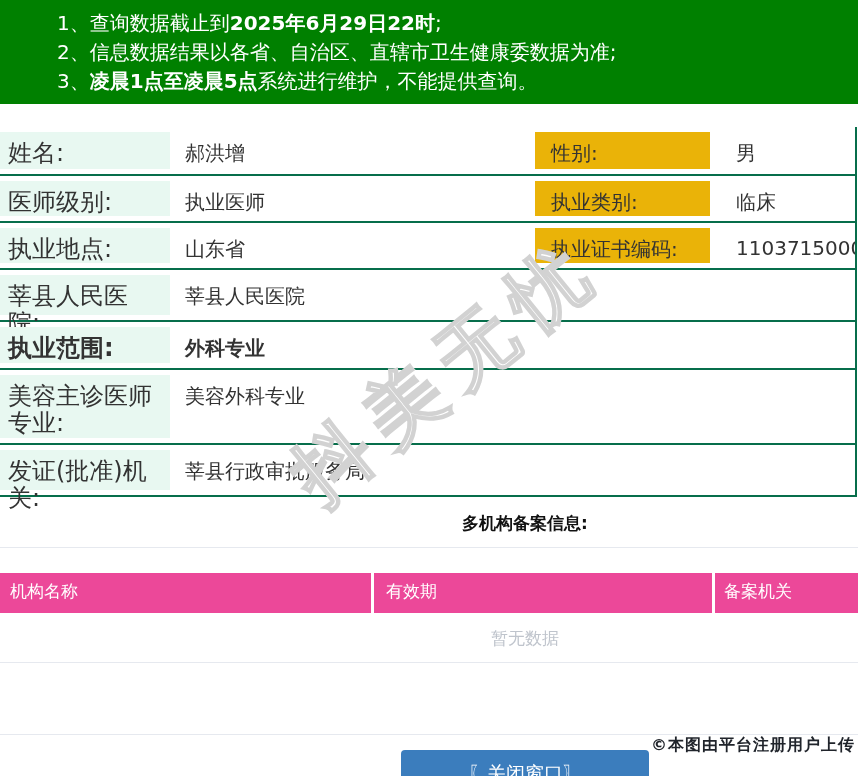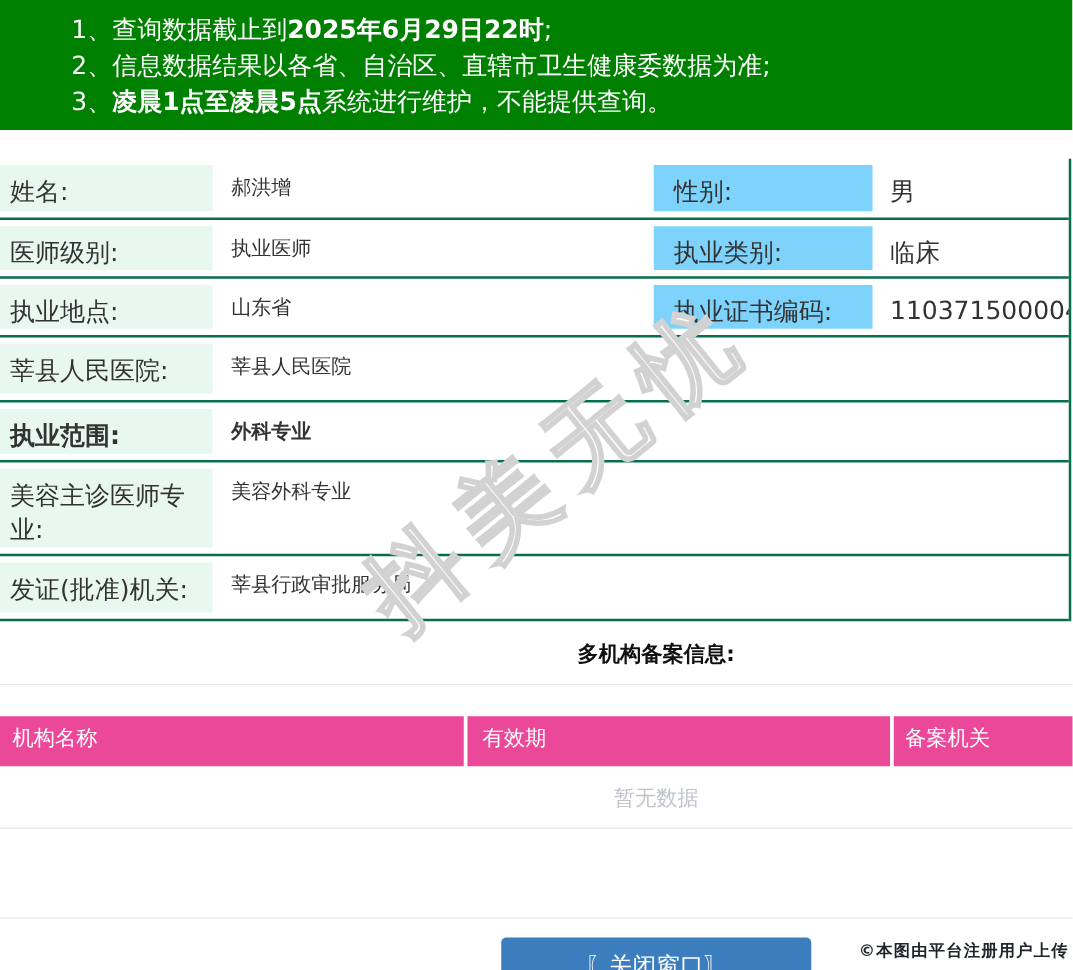--- a/index.html
+++ b/index.html
@@ -18,28 +18,28 @@
   .notice .b{font-weight:bold;}
   
   .info-table{
     width:857px;margin-top:23px;border-right:2px solid #076e4b;box-sizing:border-box;
   }
   .irow{
     display:flex;align-items:stretch;border-bottom:2px solid #076e4b;box-sizing:border-box;
   }
   .irow .lbl{
     width:170px;box-sizing:border-box;background:#e8f8f1;margin:5px 0;
-    padding:8px 10px 0 8px;font-size:20px;line-height:27px;flex:none;
+    padding:8px 10px 0 8px;font-size:24px;line-height:27px;flex:none;
   }
   .irow .lbl2{
-    width:175px;box-sizing:border-box;background:#7dd3fc;margin:5px 0;
+    width:175px;box-sizing:border-box;background:#eab308;margin:5px 12px;
     padding:8px 0 0 16px;font-size:20px;line-height:27px;flex:none;
   }
   .irow .val{
-    width:353px;box-sizing:border-box;padding:13px 0 0 15px;font-size:16px;flex:none;
+    width:353px;box-sizing:border-box;padding:13px 0 0 15px;font-size:20px;flex:none;
     white-space:nowrap;
   }
   .irow .val.grow{flex:1;width:auto;}
   .irow .val2{flex:1;box-sizing:border-box;padding:13px 0 0 14px;font-size:20px;white-space:nowrap;overflow:hidden;}
   .h49{height:49px;} .h47{height:47px;} .h52{height:52px;} .h48{height:48px;font-weight:bold;} .h75{height:75px;}
   
   .wide{width:1050px;}
   .sec-title{
     text-align:center;margin-top:15px;font-size:17px;font-weight:bold;color:#111;height:23px;
   }
@@ -66,22 +66,22 @@
     font-family:inherit;cursor:pointer;
   }
   
   .watermark{
     position:absolute;left:272px;top:448px;z-index:6;pointer-events:none;
     font-size:76px;letter-spacing:16px;white-space:nowrap;font-weight:bold;
     color:#ffffff;-webkit-text-stroke:2px #d2d2d2;
     transform:rotate(-39deg);transform-origin:0 0;
   }
   .copyright{
-    position:absolute;right:3px;bottom:6px;z-index:7;
-    font-size:13px;font-weight:bold;color:#20242b;letter-spacing:1px;
+    position:absolute;right:3px;bottom:20px;z-index:7;
+    font-size:16px;font-weight:bold;color:#20242b;letter-spacing:1px;
     text-shadow:-1px 0 #fff,1px 0 #fff,0 -1px #fff,0 1px #fff;
   }
 </style>
 </head>
 <body>
 
 <div class="notice">
   <div class="ln"><span>1、</span><span>查询数据截止到</span><span class="b">2025年6月29日22时</span><span>;</span></div>
   <div class="ln"><span>2、</span><span>信息数据结果以各省、自治区、直辖市卫生健康委数据为准;</span><span class="b"></span><span></span></div>
   <div class="ln"><span>3、</span><span></span><span class="b">凌晨1点至凌晨5点</span><span>系统进行维护，不能提供查询。</span></div>

